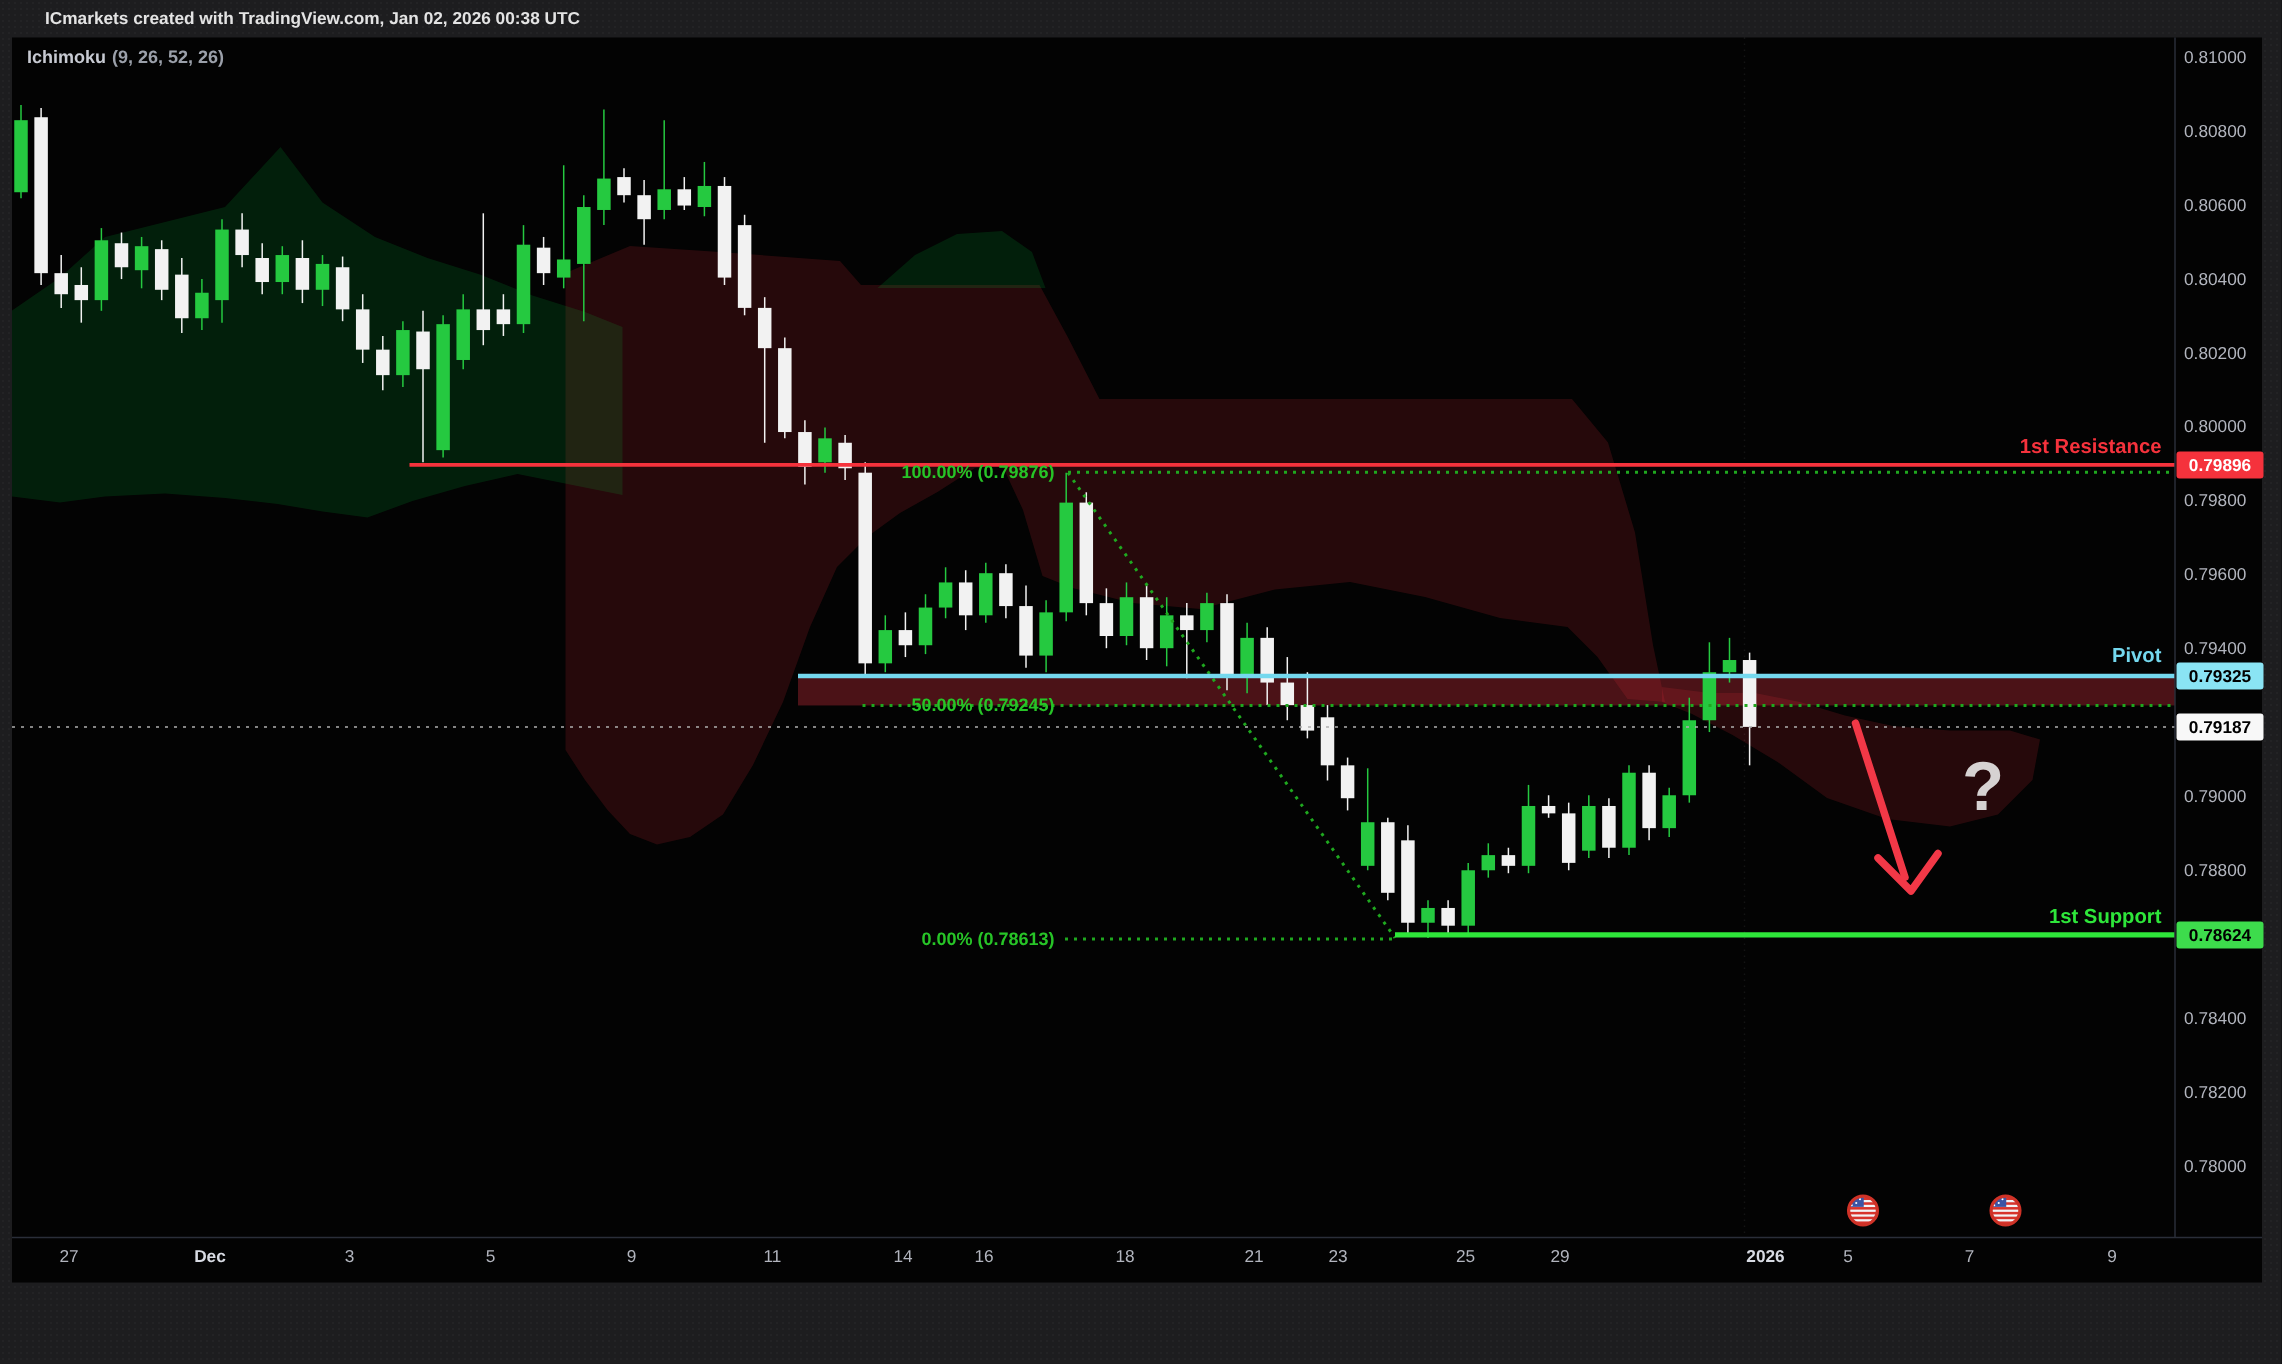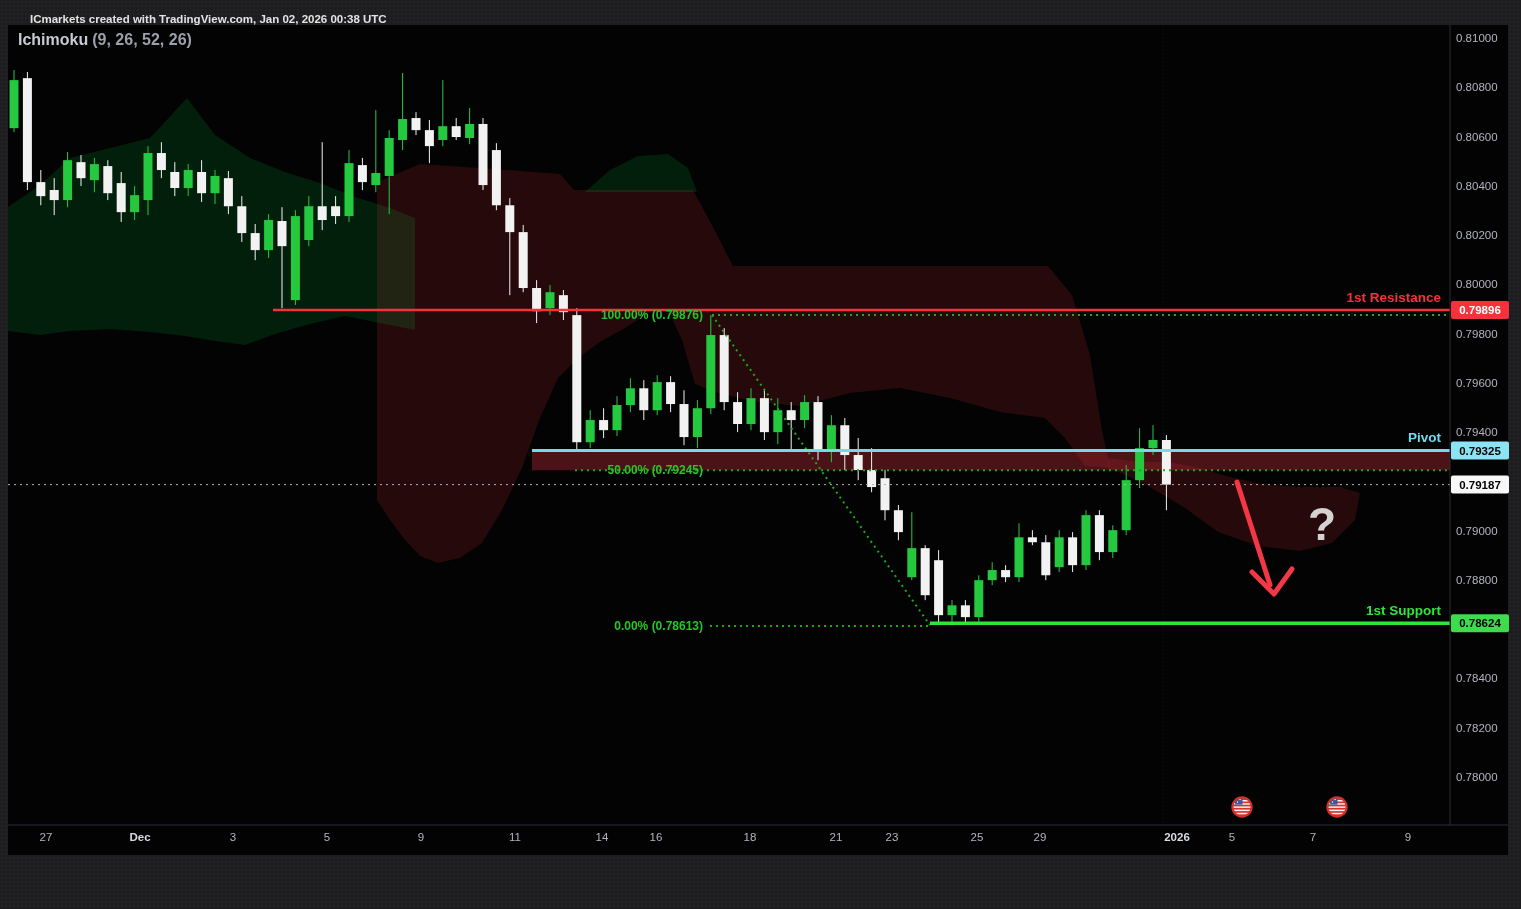--- a/index.html
+++ b/index.html
@@ -1,23 +1,23 @@
 <!DOCTYPE html>
 <html><head>
 <meta charset="utf-8">
 <style>
   html,body{margin:0;padding:0;width:1521px;height:909px;overflow:hidden;
     background-color:#1d1d1f;
     background-image:radial-gradient(rgba(255,255,255,0.028) 1px, transparent 1px);
     background-size:4px 4px;
     font-family:"Liberation Sans","DejaVu Sans",sans-serif;}
   #chart-svg{position:absolute;left:0;top:0;}
-  #topbar{position:absolute;left:0;top:0;width:1521px;height:25px;display:flex;align-items:flex-end;
+  #topbar{position:absolute;left:0;top:0;width:1521px;height:25px;display:flex;align-items:center;
     padding-left:30px;box-sizing:border-box;font-size:11.5px;font-weight:bold;color:#e3e3e3;}
-  #indicator-label{position:absolute;left:18px;top:31px;font-size:16px;font-weight:bold;color:#c7cad2;z-index:3;}
+  #indicator-label{position:absolute;left:18px;top:31px;font-size:12px;font-weight:bold;color:#c7cad2;z-index:3;}
   #indicator-label .params{color:#9ba0aa;margin-left:4px;}
   #footer-logo{position:absolute;left:20px;top:908px;display:flex;align-items:center;gap:9px;z-index:3;
     color:#dde0e9;font-size:21px;font-weight:bold;letter-spacing:0.2px;}
   text{font-family:"Liberation Sans","DejaVu Sans",sans-serif;}
 </style>
 </head>
 <body>
 
 <svg id="chart-svg" width="1521" height="909" viewBox="0 0 1521 909">
     <rect x="8" y="25" width="1500" height="830" fill="#030303"></rect>

